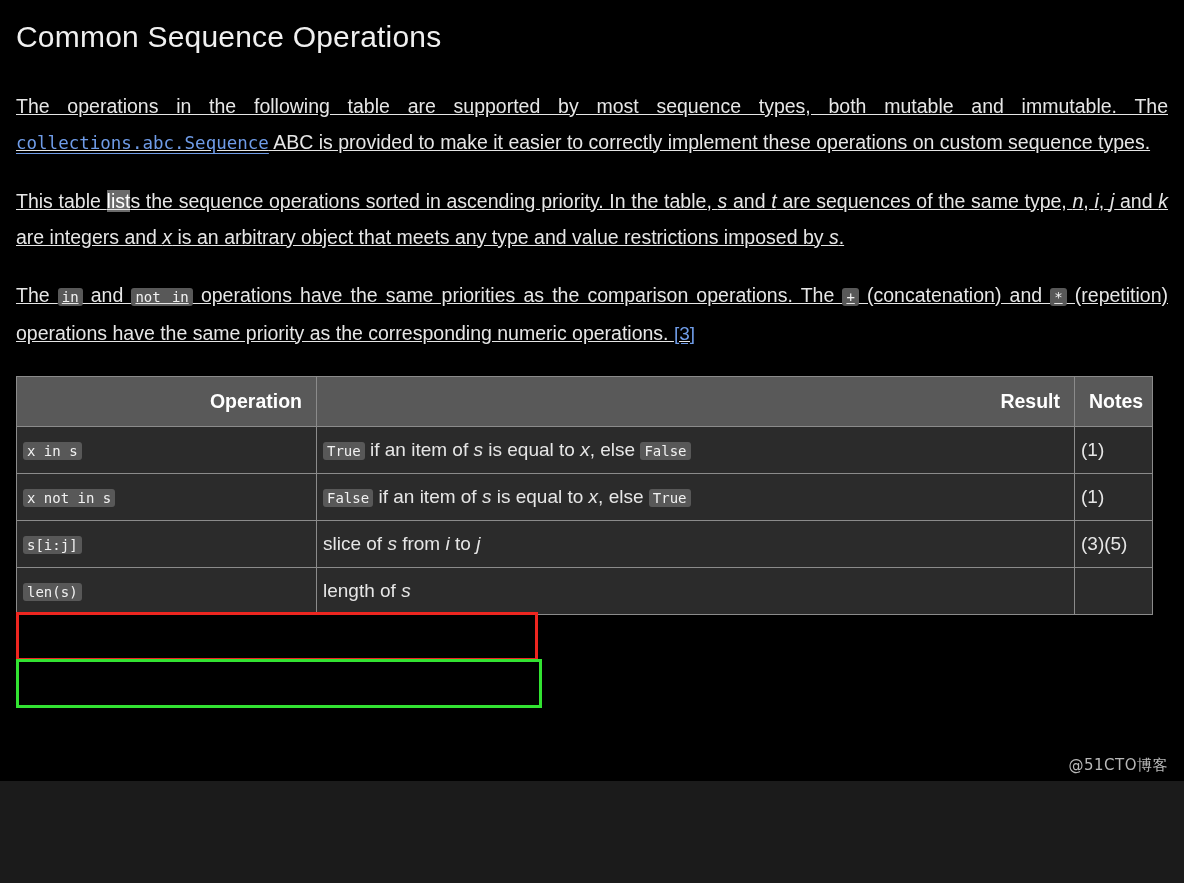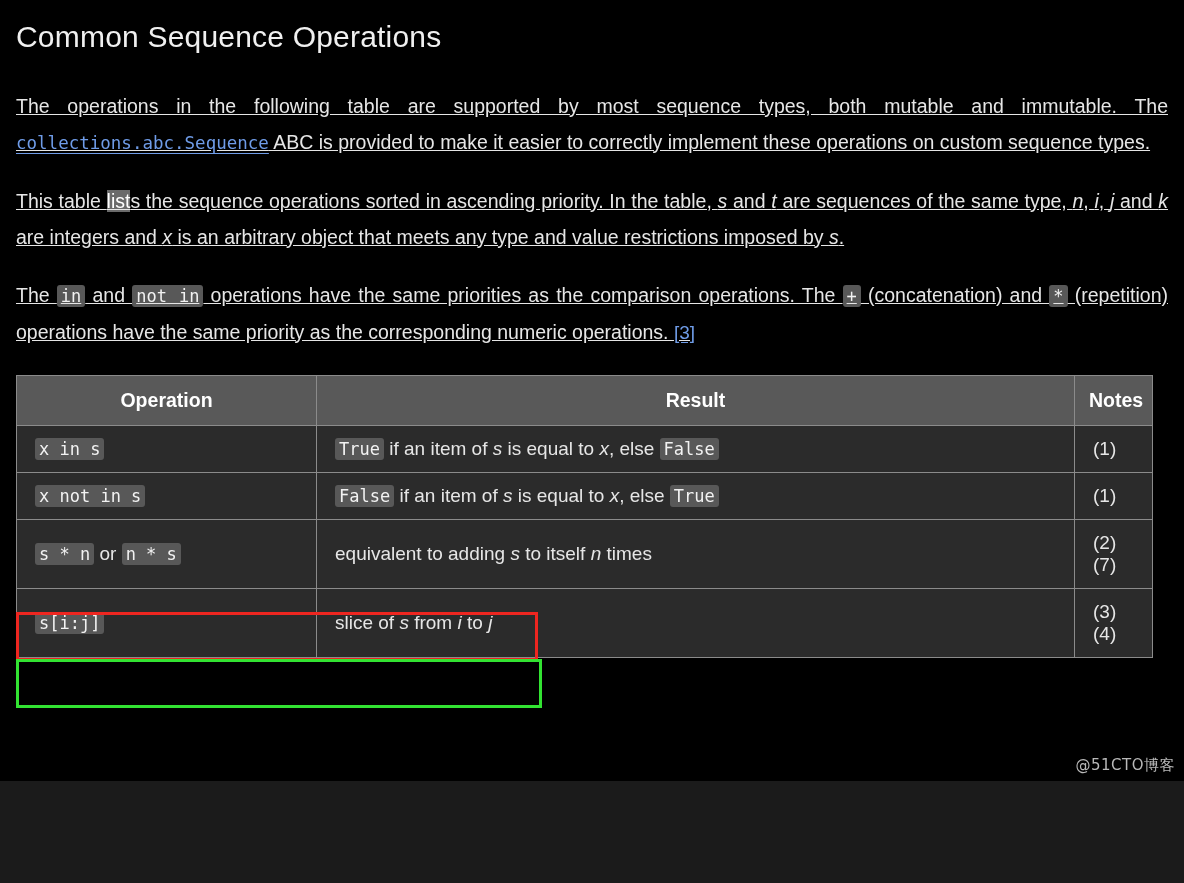--- a/index.html
+++ b/index.html
@@ -40,21 +40,21 @@
     margin: 0;
     hyphens: manual;
     text-decoration: underline;
   }
   #para1 { margin-top: 32px; }
   #para2 { margin-top: 22px; }
   #para3 { margin-top: 22px; }
 
   code, .code {
     font-family: "DejaVu Sans Mono", "Liberation Mono", monospace;
-    font-size: 17px;
+    font-size: 14px;
     background: #585858;
     color: #f2f2f2;
     padding: 1px 4px;
     border-radius: 3px;
     white-space: pre;
   }
   .link-code {
     font-family: "DejaVu Sans Mono", "Liberation Mono", monospace;
     font-size: 17.5px;
     color: #6f9ce8;
@@ -86,51 +86,51 @@
   }
   table.ops col.c-op    { width: 300px; }
   table.ops col.c-res   { width: 758px; }
   table.ops col.c-notes { width: 78px;  }
 
   table.ops th {
     background: #595959;
     color: #ffffff;
     font-size: 19.5px;
     font-weight: bold;
-    text-align: center;
+    text-align: right;
     padding: 13px 14px;
     border: 1px solid #8b8b8b;
     height: 30px;
     box-sizing: border-box;
   }
   table.ops td {
     background: #2b2b2b;
     color: #e6e6e6;
     font-size: 19px;
-    padding: 12px 18px;
+    padding: 12px 6px;
     border: 1px solid #8b8b8b;
     height: 28px;
     box-sizing: border-box;
     vertical-align: middle;
   }
   table.ops td.notes { font-size: 19px; }
 
   
   .annot {
     position: absolute;
     box-sizing: border-box;
     pointer-events: none;
     z-index: 5;
   }
   .annot.red   { border: 3px solid #ee2620; }
   .annot.green { border: 3px solid #32e332; }
 
   .watermark {
     position: absolute;
-    right: 9px;
+    right: 16px;
     bottom: 6px;
     font-size: 15px;
     color: #b9b9b9;
     letter-spacing: 0.5px;
     z-index: 9;
     font-family: "DejaVu Sans", sans-serif;
   }
 </style>
 </head>
 <body>
@@ -162,29 +162,29 @@
       <tr>
         <td><code class="code">x in s</code></td>
         <td><code class="code">True</code><span> if an item of </span><em class="var">s</em><span> is equal to </span><em class="var">x</em><span>, else </span><code class="code">False</code></td>
         <td class="notes">(1)</td>
       </tr>
       <tr>
         <td><code class="code">x not in s</code></td>
         <td><code class="code">False</code><span> if an item of </span><em class="var">s</em><span> is equal to </span><em class="var">x</em><span>, else </span><code class="code">True</code></td>
         <td class="notes">(1)</td>
       </tr>
-      <tr>
-        <td><code class="code">s * n</code><span> or </span><code class="code">n * s</code></td>
-        <td><span>equivalent to adding </span><em class="var">s</em><span> to itself </span><em class="var">n</em><span> times</span></td>
-        <td class="notes">(2)(7)</td>
-      </tr>
       <tr id="row-sij">
         <td><code class="code">s[i:j]</code></td>
         <td><span>slice of </span><em class="var">s</em><span> from </span><em class="var">i</em><span> to </span><em class="var">j</em></td>
-        <td class="notes">(3)(4)</td>
+        <td class="notes">(3)(5)</td>
+      </tr>
+      <tr>
+        <td><code class="code">len(s)</code></td>
+        <td><span>length of </span><em class="var">s</em></td>
+        <td class="notes"></td>
       </tr>
     </tbody>
   </table>
 
   <div class="annot red" id="annot-red" style="left: 15.5px; top: 612px; width: 522.5px; height: 49px; border-color: rgb(238, 38, 32);"></div>
   <div class="annot green" id="annot-green" style="left: 15.5px; top: 659px; width: 526.5px; height: 49px; border-color: rgb(50, 227, 50);"></div>
 
   <div class="watermark">@51CTO博客</div>
 
 </div>

